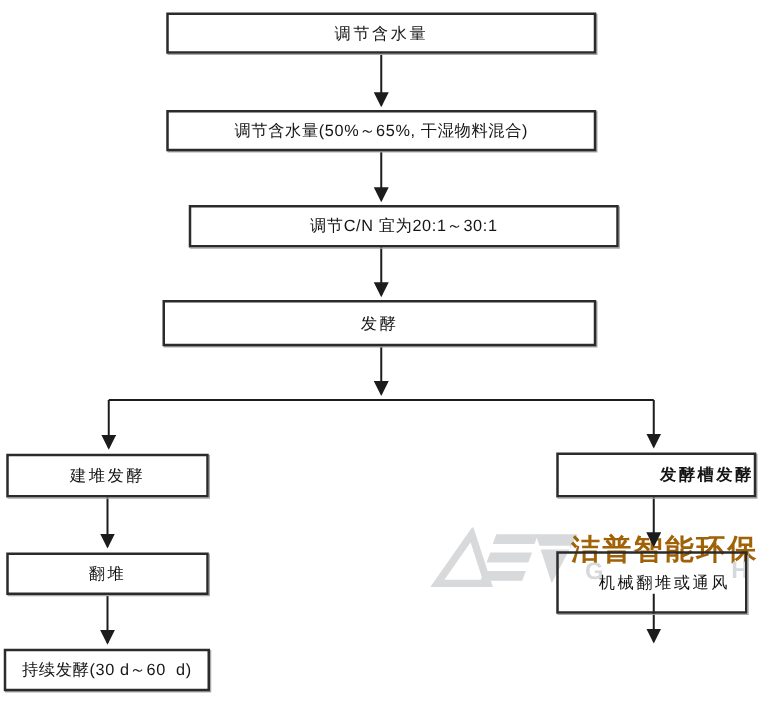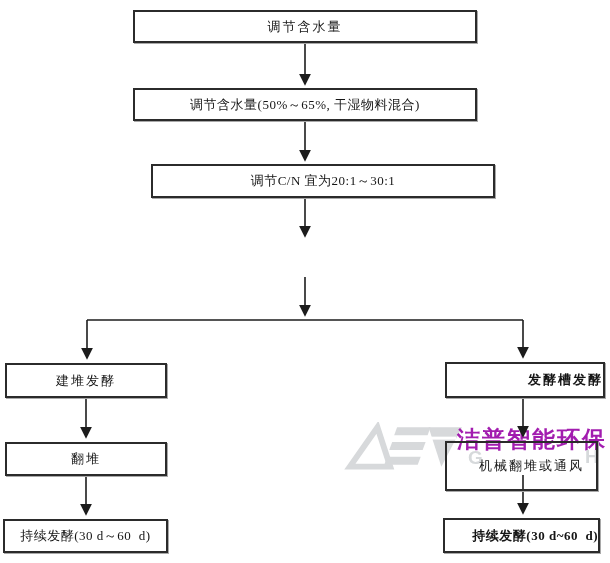--- a/index.html
+++ b/index.html
@@ -11,28 +11,28 @@
     z-index:3;
     box-sizing:border-box;
     border:2px solid #2b2b2b;
     box-shadow:1px 1px 0 0 #a9a9a9;
     background:transparent;
     display:flex;align-items:center;justify-content:center;
     font-size:13px;color:#151515;
     white-space:pre;
   }
   .node.sp{letter-spacing:2px;}
-  .node.mix{letter-spacing:0.5px;font-family:Liberation Serif, serif;}
+  .node.mix{letter-spacing:0.5px;}
   .node.bold{font-weight:bold;justify-content:flex-end;}
   .watermark{position:absolute;left:0;top:0;z-index:1;width:610px;height:563px;pointer-events:none;}
   .wm-logo{position:absolute;left:344px;top:422px;}
   .wm-text{
     position:absolute;left:457px;top:424px;
     font-size:23px;font-weight:bold;letter-spacing:2px;
-    color:#a21caf;white-space:pre;
+    color:#a16207;white-space:pre;
   }
   .wm-latin{position:absolute;font-size:19px;font-weight:bold;color:#d6d9db;}
   .wm-latin.g{left:468px;top:447px;}
   .wm-latin.h{left:585px;top:446px;}
 </style>
 </head>
 <body>
 
 <div class="canvas">
 
@@ -82,20 +82,23 @@
   </div>
 
   <div class="node mix" style="left:133px;top:88px;width:344px;height:33px;">
     <span>调节含水量(50%～65%, 干湿物料混合)</span>
   </div>
 
   <div class="node mix" style="left:151px;top:164px;width:344px;height:34px;">
     <span>调节C/N 宜为20:1～30:1</span>
   </div>
 
+  <div class="node sp" style="left:130px;top:240px;width:347px;height:37px;">
+    <span>发酵</span>
+  </div>
 
   <div class="node sp" style="left:5px;top:442px;width:162px;height:34px;">
     <span>翻堆</span>
   </div>
 
   <div class="node sp" style="left:5px;top:363px;width:162px;height:35px;">
     <span>建堆发酵</span>
   </div>
 
   <div class="node mix" style="left:3px;top:519px;width:165px;height:34px;">
@@ -103,17 +106,14 @@
   </div>
 
   <div class="node sp bold" style="left:445px;top:362px;width:160px;height:36px;">
     <span>发酵槽发酵</span>
   </div>
 
   <div class="node sp" style="left:445px;top:441px;width:153px;height:50px;padding-left:20px;">
     <span>机械翻堆或通风</span>
   </div>
 
-  <div class="node mix bold" style="left:443px;top:518px;width:157px;height:35px;">
-    <span>持续发酵(30 d~60  d)</span>
-  </div>
 
 </div>
 
 </body></html>

